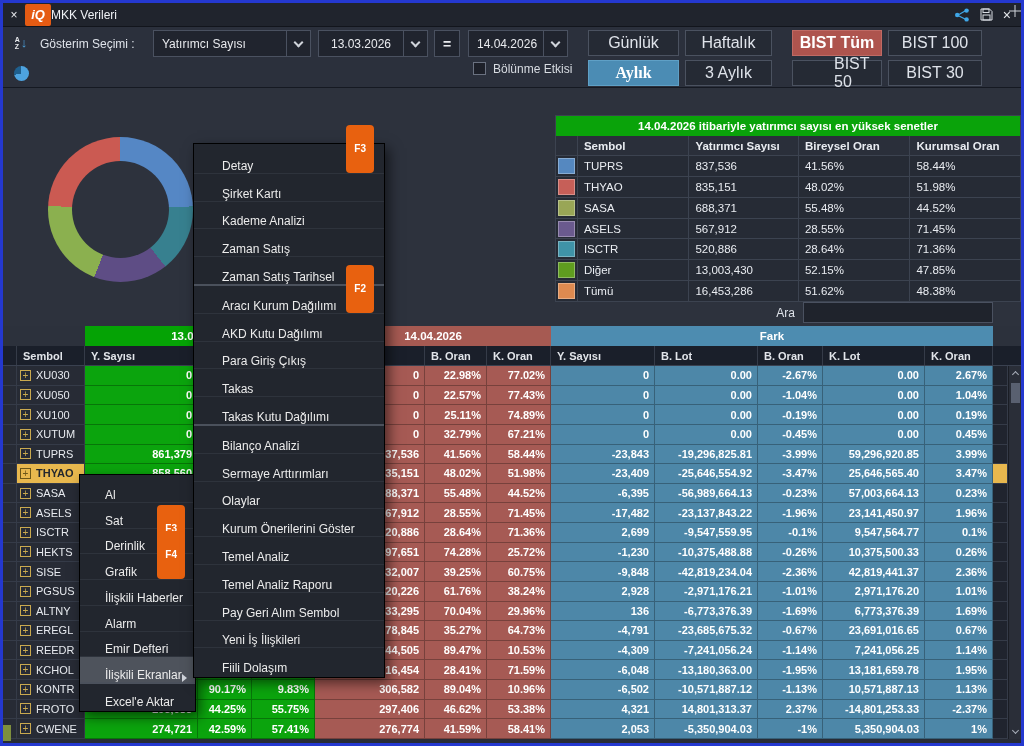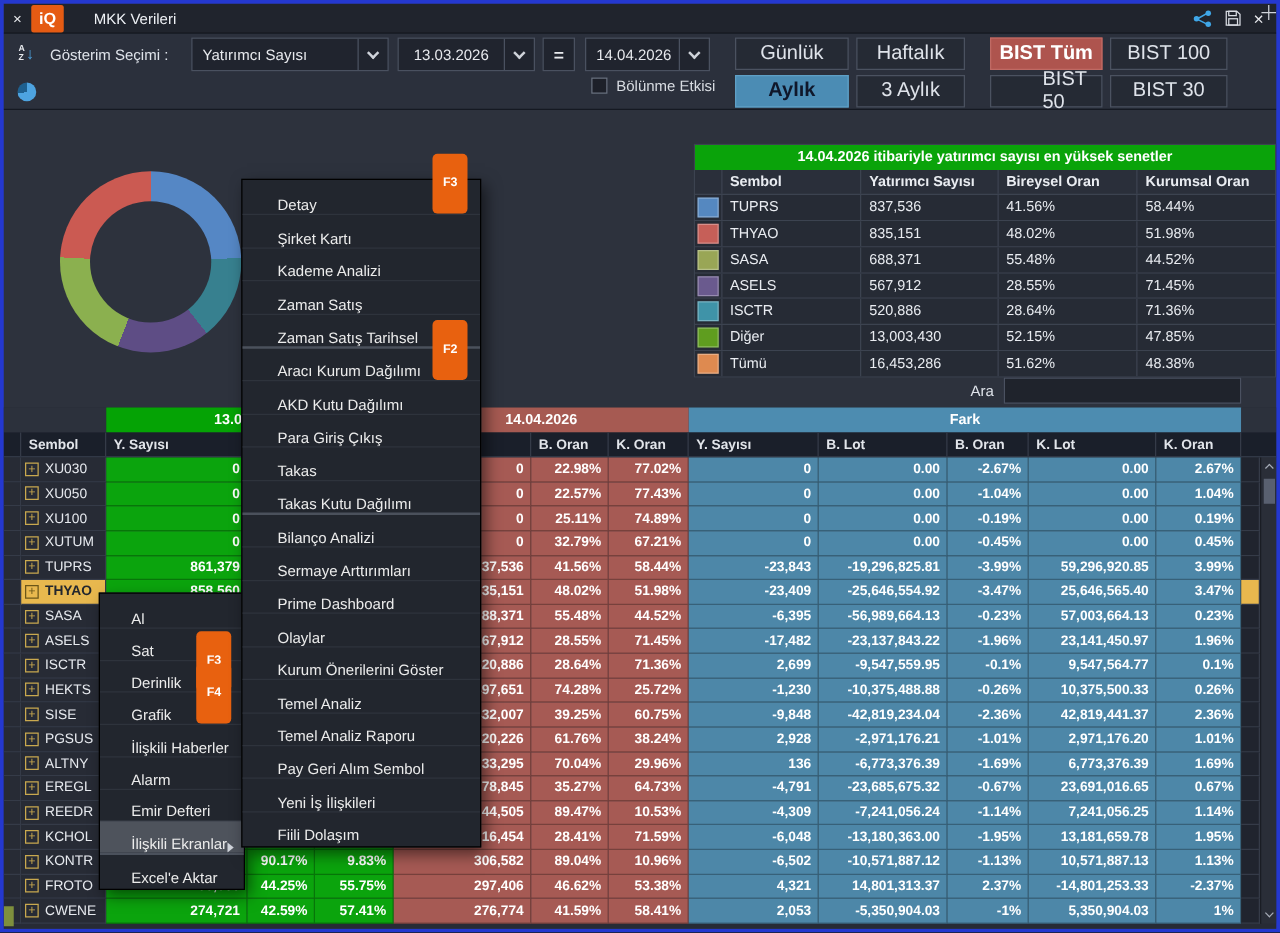--- a/index.html
+++ b/index.html
@@ -5,21 +5,21 @@
   html,body{margin:0;padding:0;background:#10131c;}
   *{box-sizing:border-box;}
   .window{
     position:relative;width:1024px;height:746px;
     border:3px solid #2438cf;background:#2d323d;
     font-family:"Liberation Sans",sans-serif;overflow:hidden;
   }
   
   .titlebar{position:absolute;left:0;top:0;width:1018px;height:24px;background:#20242d;border-bottom:1px solid #12151c;display:flex;align-items:center;}
   .tb-close{width:22px;height:24px;display:flex;align-items:center;justify-content:center;color:#e8eaee;font-size:12px;cursor:default;}
-  .logo{width:26px;height:22px;background:#e55b13;border-radius:2px;color:#fff;font-weight:700;font-size:13px;display:flex;align-items:center;justify-content:center;margin-right:24px;}
+  .logo{width:26px;height:22px;background:#e55b13;border-radius:2px;color:#fff;font-weight:700;font-style:italic;font-size:13px;display:flex;align-items:center;justify-content:center;margin-right:0;}
   .wtitle{color:#eef1f5;font-size:12px;}
   .tb-right{margin-left:auto;display:flex;align-items:center;gap:10px;padding-right:10px;}
   .tb-ic{display:flex;align-items:center;justify-content:center;}
   .tb-x{color:#e8eaee;font-size:14px;line-height:14px;}
   .corner-cross{position:absolute;right:0px;top:0px;}
   
   .toolbar{position:absolute;left:0;top:24px;width:1018px;height:61px;background:#2b303c;border-bottom:1px solid #151922;}
   .icon-btn{position:absolute;left:6px;width:24px;height:24px;display:flex;align-items:center;justify-content:center;border-radius:2px;}
   .sorticon{display:flex;align-items:center;gap:1px;}
   .sort-lets{display:flex;flex-direction:column;color:#e8eaee;font-size:7px;font-weight:700;line-height:7px;}
@@ -28,21 +28,21 @@
   .gs-label{position:absolute;left:37px;top:10px;color:#dfe3ea;font-size:12px;}
   .select{position:absolute;top:3px;height:27px;background:#20242e;border:1px solid #4a5160;display:flex;align-items:center;color:#e8eaee;font-size:12px;}
   .select .val{flex:1;padding:0 8px;white-space:nowrap;overflow:hidden;}
   .select .chevbox{width:24px;height:100%;border-left:1px solid #4a5160;display:flex;align-items:center;justify-content:center;}
   .chev{width:7px;height:7px;border-right:2px solid #cfd3da;border-bottom:2px solid #cfd3da;transform:rotate(45deg);margin-top:-3px;}
   .eq-btn{position:absolute;left:431px;top:3px;width:26px;height:27px;background:#20242e;border:1px solid #4a5160;color:#e8eaee;font-size:14px;font-weight:700;display:flex;align-items:center;justify-content:center;}
   .cb{position:absolute;left:470px;top:35px;width:13px;height:13px;background:#1d2029;border:1px solid #6a7180;}
   .cb-label{position:absolute;left:490px;top:35px;color:#d8dce2;font-size:12px;}
   .tbtn{position:absolute;height:26px;background:#252a34;border:1px solid #4b5260;color:#dfe3ea;font-size:16px;display:flex;align-items:center;justify-content:center;}
   .tbtn.red{background:#ae544e;border-color:#c06a64;color:#fff;font-weight:700;}
-  .tbtn.blue{background:#4b8cb4;border-color:#5fa0c6;color:#0f172a;font-weight:700;}
+  .tbtn.blue{background:#4b8cb4;border-color:#5fa0c6;color:#ffffff;font-weight:700;font-family:Liberation Serif, serif;}
   
   .donut{position:absolute;left:45px;top:134px;width:145px;height:145px;border-radius:50%;}
   .donut::after{content:"";position:absolute;inset:24px;border-radius:50%;background:#2d323d;}
   
   .top-table{position:absolute;left:552px;top:112px;width:466px;height:187px;border:1px solid #3c4350;background:#262b35;display:flex;flex-direction:column;}
   .tt-title{height:20px;background:#0aa30a;color:#fff;font-size:11.5px;font-weight:700;display:flex;align-items:center;justify-content:center;}
   .tt-head{height:20px;display:flex;background:#2a2f3a;border-bottom:1px solid #3c4350;color:#f2f4f8;font-size:11.5px;font-weight:700;}
   .tt-body{flex:1;display:flex;flex-direction:column;}
   .tt-row{flex:1;display:flex;border-bottom:1px solid #3c4350;background:#262b35;}
   .tt-row:last-child{border-bottom:none;}
@@ -739,23 +739,20 @@
       <div class="mi">
         <span>Takas Kutu Dağılımı</span>
       </div>
       <div class="mi sep">
         <span>Bilanço Analizi</span>
       </div>
       <div class="mi">
         <span>Sermaye Arttırımları</span>
       </div>
       <div class="mi">
-        <span>Prime Dashboard</span>
-      </div>
-      <div class="mi">
         <span>Olaylar</span>
       </div>
       <div class="mi">
         <span>Kurum Önerilerini Göster</span>
       </div>
       <div class="mi">
         <span>Temel Analiz</span>
       </div>
       <div class="mi">
         <span>Temel Analiz Raporu</span>

